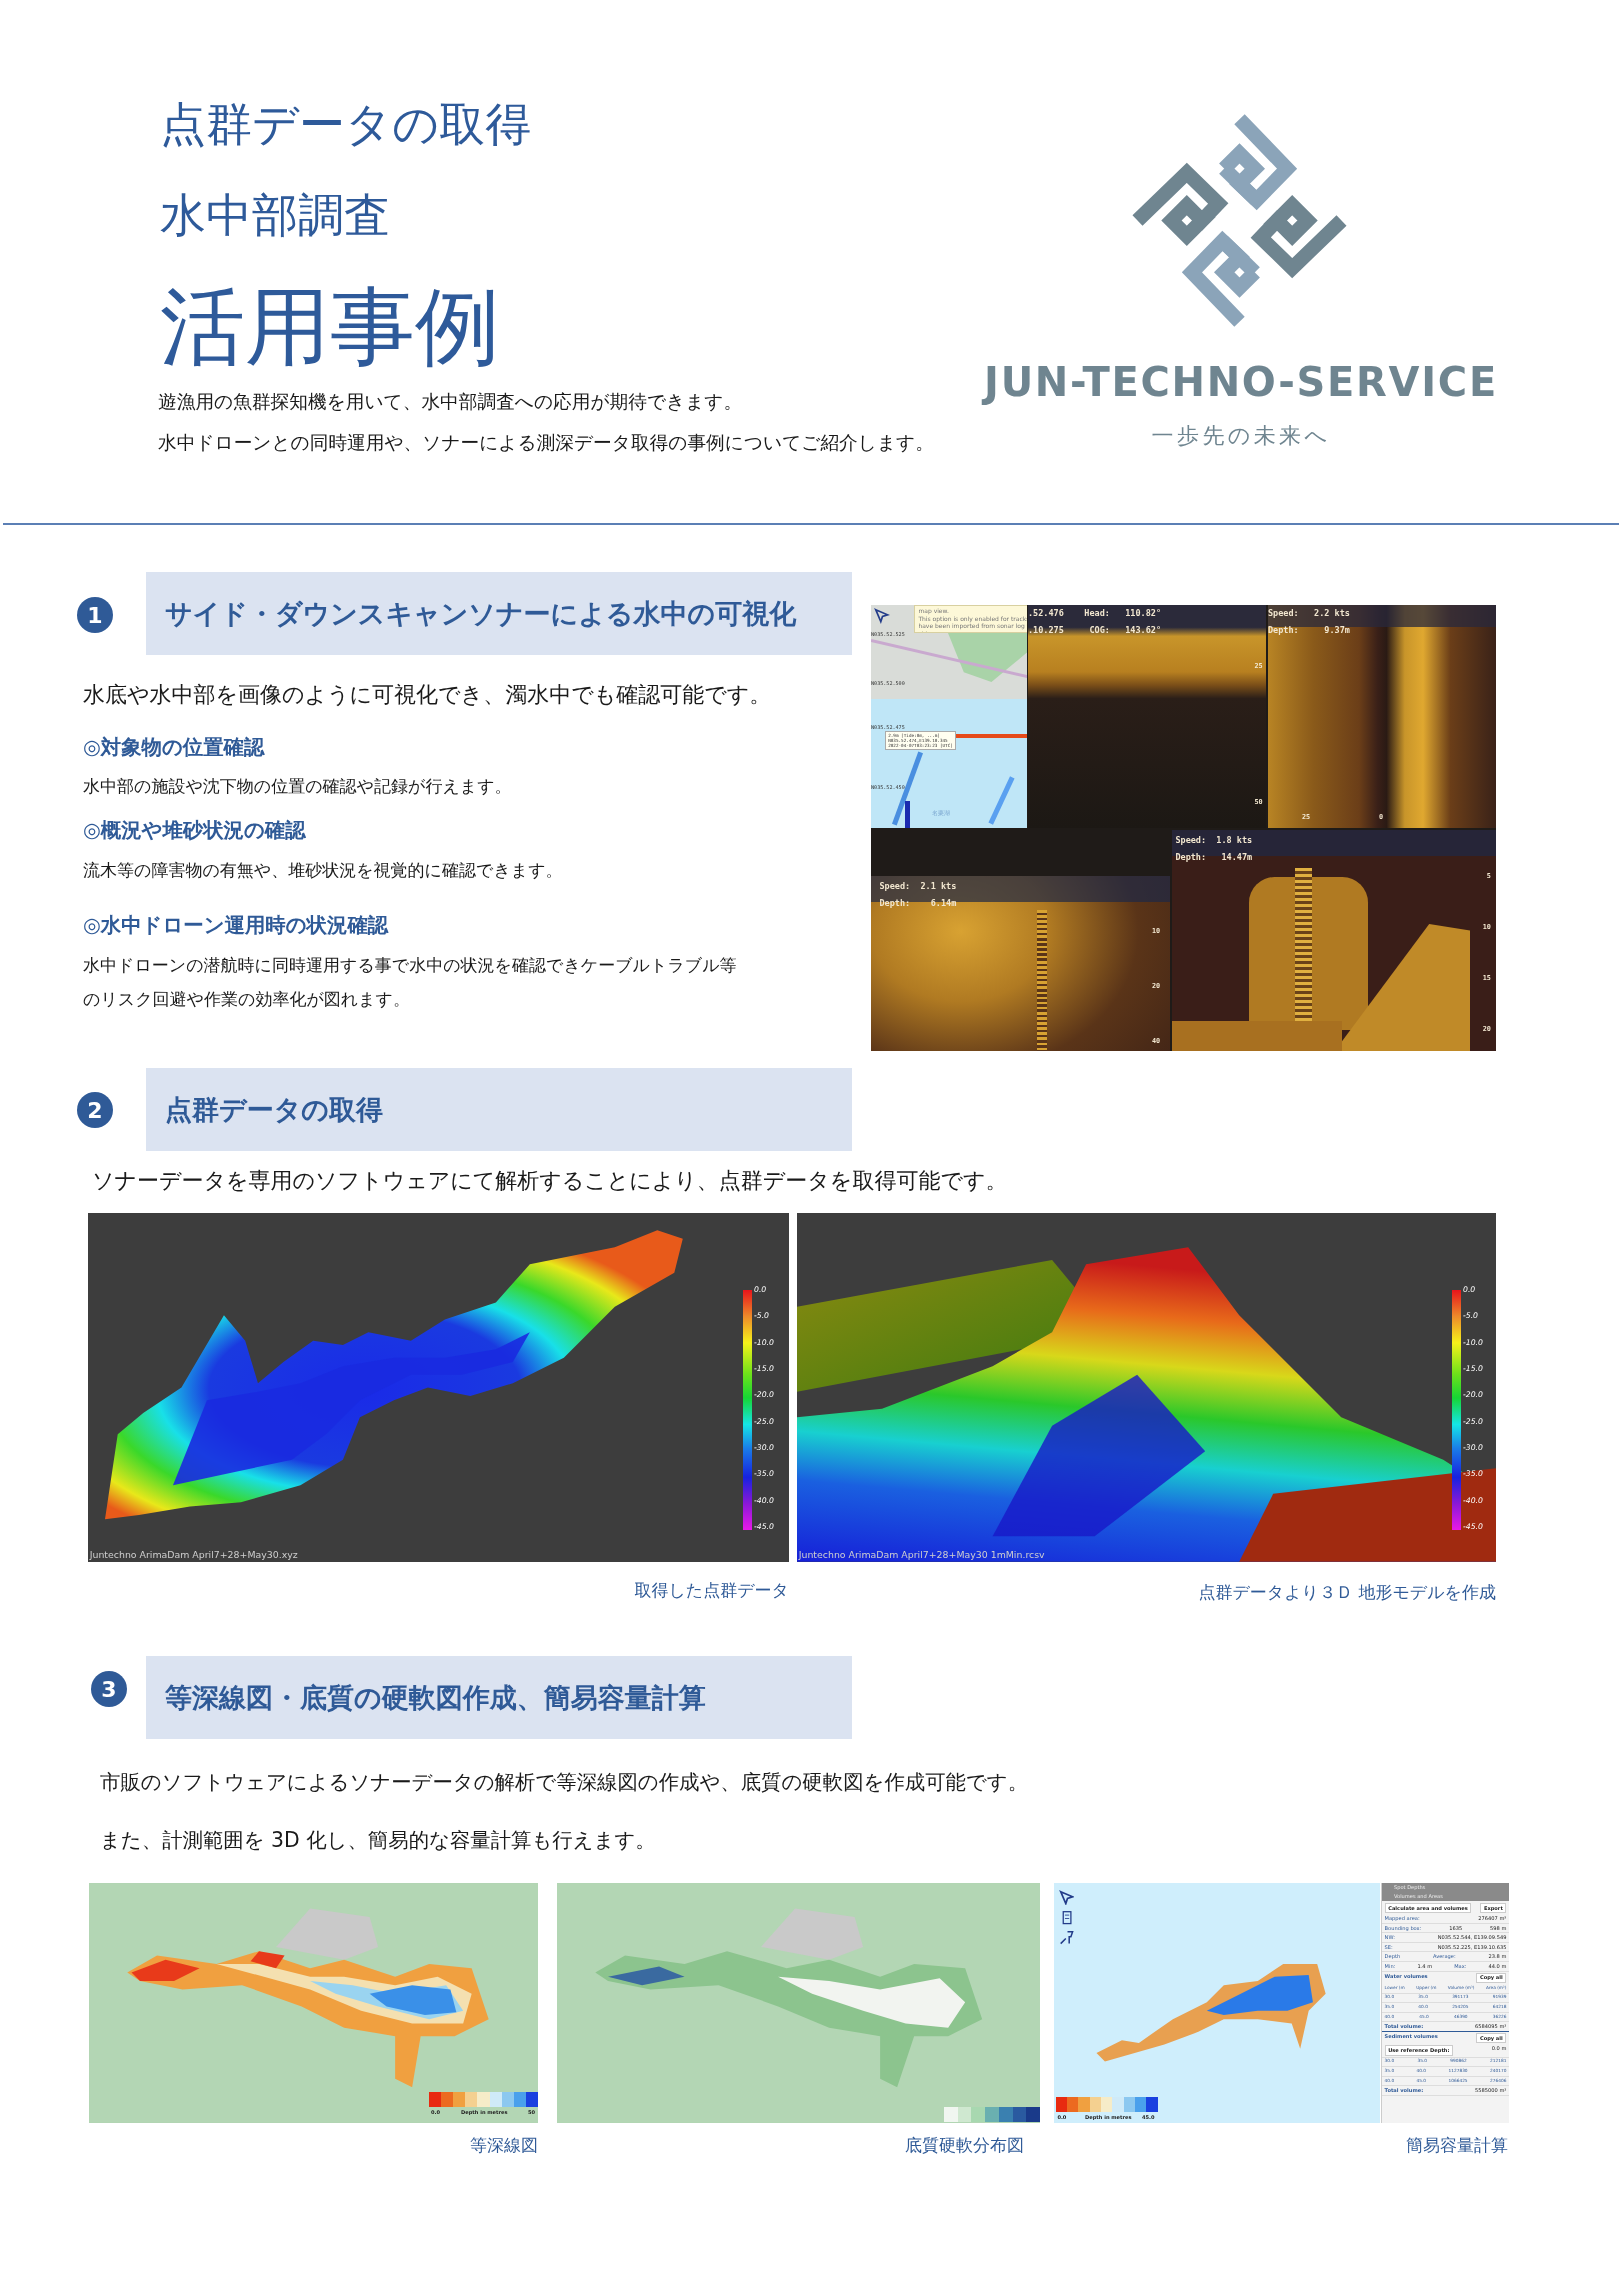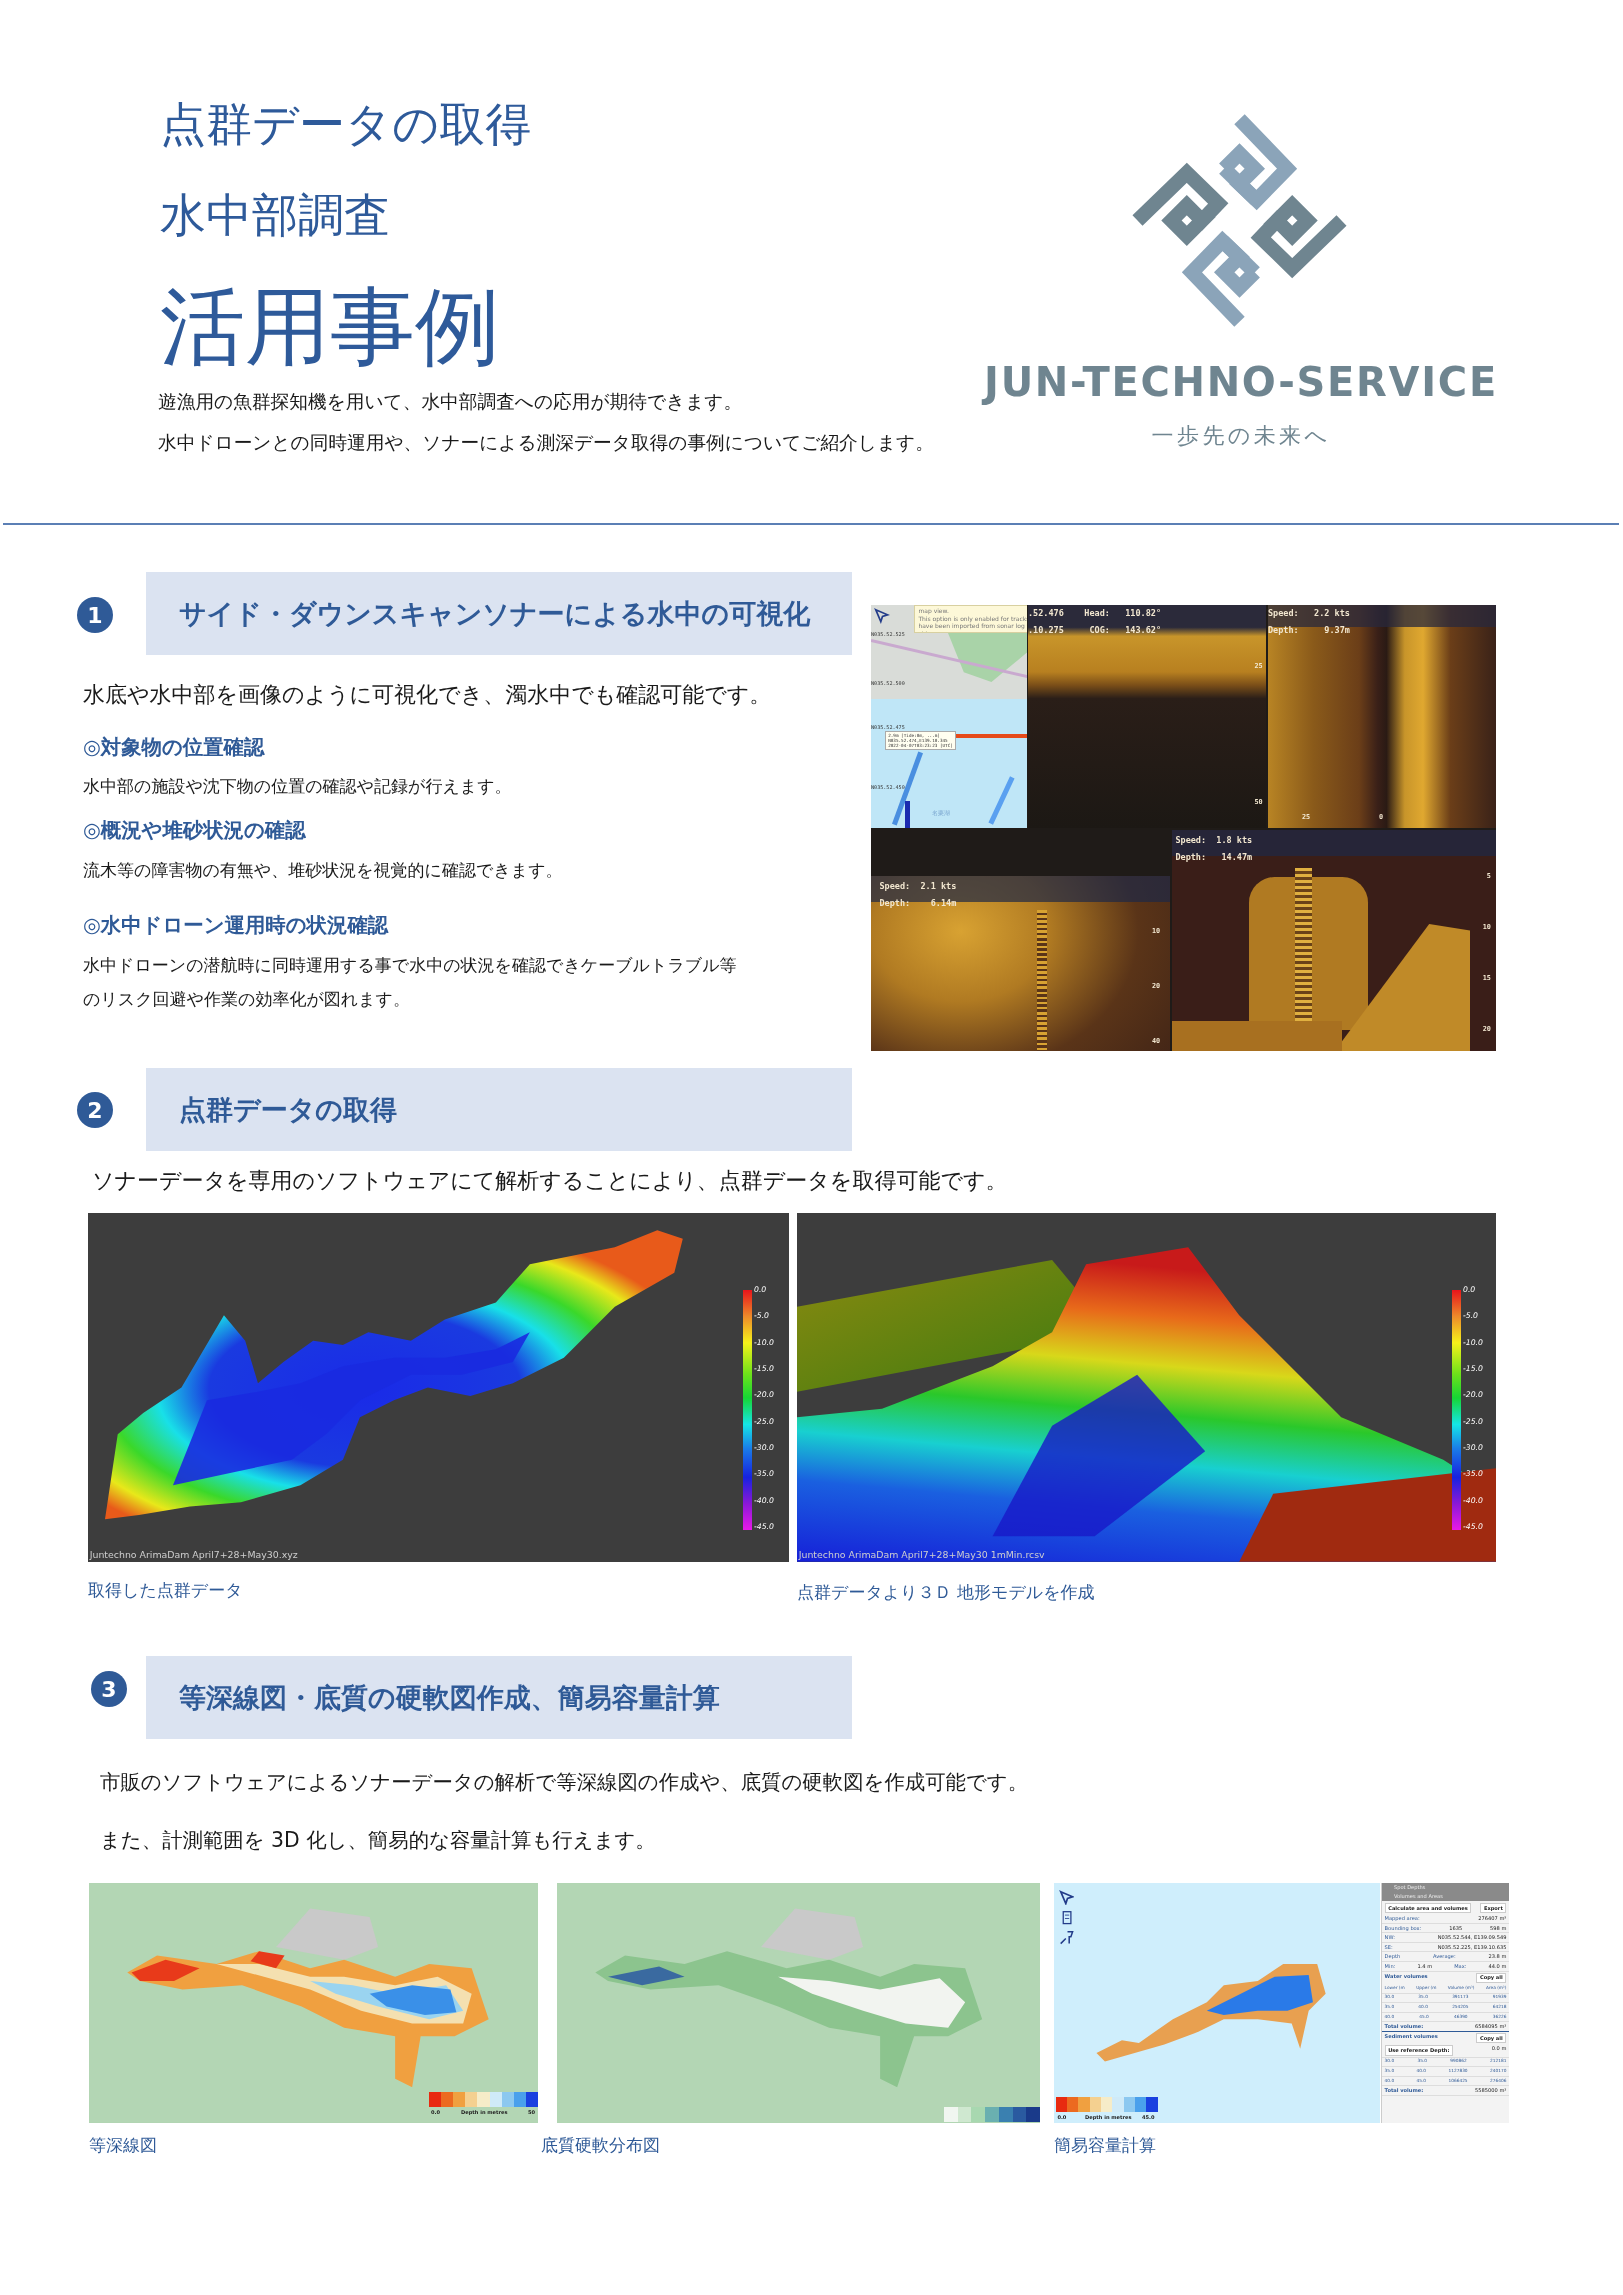--- a/index.html
+++ b/index.html
@@ -18,28 +18,28 @@
 
   
   .logo-mark { left: 1129px; top: 109px; width: 221px; height: 223px; }
   .logo-word { left: 969px; top: 359px; width: 544px; text-align: center; font-family: "DejaVu Sans", sans-serif; font-size: 40px; color: #6f8590; letter-spacing: 1.7px; font-weight: bold; }
   .logo-tag { left: 969px; top: 421px; width: 544px; text-align: center; font-size: 22px; color: #6f8590; letter-spacing: 3.4px; }
 
   .divider { left: 3.4px; top: 523px; width: 1616px; height: 1.7px; background: #5b7fb5; }
 
   
   .sec-badge { width: 36px; height: 36px; border-radius: 50%; background: #2f5a97; color: #fff; font-weight: bold; font-size: 22px; display: flex; align-items: center; justify-content: center; }
-  .sec-bar { background: #dbe3f1; height: 83px; display: flex; align-items: center; padding-left: 33px; }
+  .sec-bar { background: #dbe3f1; height: 83px; display: flex; align-items: center; padding-left: 19px; }
   .sec-title { color: #2f5a97; font-weight: bold; font-size: 27px; white-space: nowrap; }
 
   .lead { font-size: 22px; color: #1a1a1a; white-space: nowrap; }
   .sub-h { font-size: 20.4px; color: #2f5a97; font-weight: bold; white-space: nowrap; }
   .body-t { font-size: 17px; color: #1a1a1a; white-space: nowrap; }
 
-  .caption { font-size: 17px; color: #2f5a97; text-align: left; white-space: nowrap; }
+  .caption { font-size: 17px; color: #2f5a97; text-align: right; white-space: nowrap; }
 
   
   .sonar { left: 871px; top: 605px; width: 625px; height: 446px; background: #1f1b18; overflow: hidden; }
   .sonar .panel { position: absolute; overflow: hidden; }
   .hud { position: absolute; font-family: "DejaVu Sans Mono", monospace; font-size: 8.5px; color: #f2e7d0; font-weight: bold; line-height: 17px; white-space: pre; }
   .map-panel { left: 0; top: 0; width: 156px; height: 223px; background: #bfe6f7; }
   .tooltip { position: absolute; left: 43px; top: 0; width: 157px; height: 28px; background: #fdf8d8; border: 0.9px solid #d8d0a0; font-size: 6px; color: #777; padding: 0.9px 3.4px; line-height: 7.7px; z-index: 3; overflow: hidden; }
   .coord { position: absolute; font-family: "DejaVu Sans Mono", monospace; font-size: 5.1px; color: #333; }
 
   

